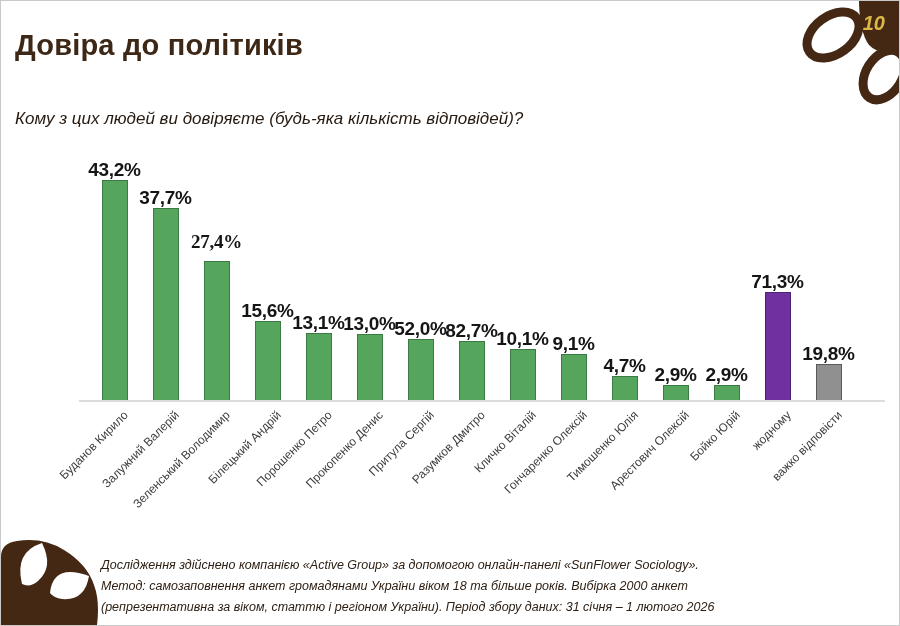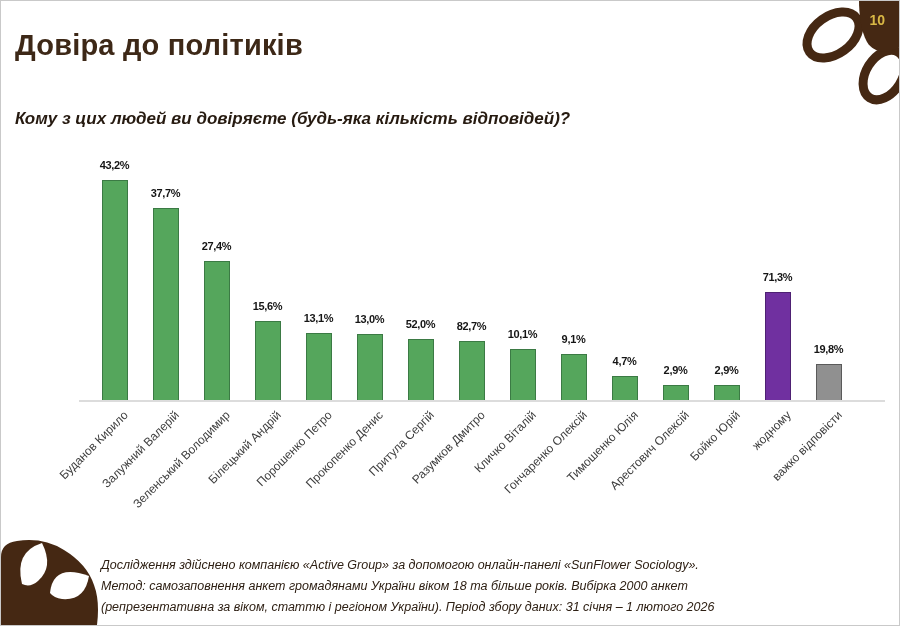--- a/index.html
+++ b/index.html
@@ -7,47 +7,47 @@
   .slide {
     position:relative; width:900px; height:626px; background:#ffffff;
     border:1px solid #c9c9c9; overflow:hidden;
   }
   .page-title {
     position:absolute; left:14px; top:28px;
     font-size:29px; font-weight:bold; color:#3d2817; letter-spacing:0.2px;
   }
   .question {
     position:absolute; left:14px; top:108px;
-    font-size:17px; font-weight:bold; font-style:italic; color:#261a10;
+    font-size:17px; font-weight:normal; font-style:italic; color:#261a10;
   }
   .chart { position:absolute; left:0; top:0; width:900px; height:626px; }
   .axis-line {
     position:absolute; left:78px; top:399px; width:806px; height:2px;
     background:#dcdcdc;
   }
   .bar {
     position:absolute; border:1.5px solid; border-bottom:none;
   }
   .bar-value {
     position:absolute; width:74px; text-align:center;
-    font-size:11px; font-weight:bold; color:#151515; letter-spacing:-0.3px;
+    font-size:19px; font-weight:bold; color:#151515; letter-spacing:-0.3px;
     white-space:nowrap;
   }
   .bar-cat {
     position:absolute; width:200px; text-align:right;
     transform:rotate(-45deg); transform-origin:100% 0;
     font-size:12px; color:#3d3d3d; white-space:nowrap;
   }
   .footer-note {
     position:absolute; left:100px; top:554px; width:625px;
     font-size:12.5px; font-style:italic; color:#2e2014; line-height:1.68;
   }
   .page-number {
     position:absolute; right:14px; top:11px;
-    font-size:14px; font-weight:bold; color:#d9b845; z-index:3;
+    font-size:20px; font-weight:bold; color:#d9b845; z-index:3;font-style:italic;
   }
   .deco-tr { position:absolute; right:0; top:0; z-index:2; }
   .deco-bl { position:absolute; left:0; bottom:0; z-index:2; }
   .logo {
     position:absolute; right:12px; bottom:16px;
     display:flex; align-items:center; gap:7px; z-index:3;
   }
   .logo-text { text-align:center; color:#452813; font-weight:bold; font-size:19px; line-height:1.12; }
 </style>
 </head>
@@ -62,21 +62,21 @@
   <div class="chart">
     <div class="axis-line"></div>
 
   <div class="bar" style="left: 100.5px; top: 179px; width: 26px; height: 220px; background: rgb(85, 166, 92); border-color: rgb(59, 122, 68);"></div>
       <div class="bar-value" style="left: 76.5px; top: 158px;">43,2%</div>
       <div class="bar-cat" style="left: -80.5px; top: 407px;">Буданов Кирило</div>
       <div class="bar" style="left: 151.5px; top: 207px; width: 26px; height: 192px; background: rgb(85, 166, 92); border-color: rgb(59, 122, 68);"></div>
       <div class="bar-value" style="left: 127.5px; top: 186px;">37,7%</div>
       <div class="bar-cat" style="left: -29.5px; top: 407px;">Залужний Валерій</div>
       <div class="bar" style="left: 202.5px; top: 260px; width: 26px; height: 139px; background: rgb(85, 166, 92); border-color: rgb(59, 122, 68);"></div>
-      <div class="bar-value" style="left: 178.5px; top: 239px;">27,4%</div>
+      <div class="bar-value" style="left: 178.5px; top: 230px; font-family: Liberation Serif, serif;">27,4%</div>
       <div class="bar-cat" style="left: 21.5px; top: 407px;">Зеленський Володимир</div>
       <div class="bar" style="left: 253.5px; top: 320px; width: 26px; height: 79px; background: rgb(85, 166, 92); border-color: rgb(59, 122, 68);"></div>
       <div class="bar-value" style="left: 229.5px; top: 299px;">15,6%</div>
       <div class="bar-cat" style="left: 72.5px; top: 407px;">Білецький Андрій</div>
       <div class="bar" style="left: 304.5px; top: 332px; width: 26px; height: 67px; background: rgb(85, 166, 92); border-color: rgb(59, 122, 68);"></div>
       <div class="bar-value" style="left: 280.5px; top: 311px;">13,1%</div>
       <div class="bar-cat" style="left: 123.5px; top: 407px;">Порошенко Петро</div>
       <div class="bar" style="left: 355.5px; top: 333px; width: 26px; height: 66px; background: rgb(85, 166, 92); border-color: rgb(59, 122, 68);"></div>
       <div class="bar-value" style="left: 331.5px; top: 312px;">13,0%</div>
       <div class="bar-cat" style="left: 174.5px; top: 407px;">Прокопенко Денис</div>

